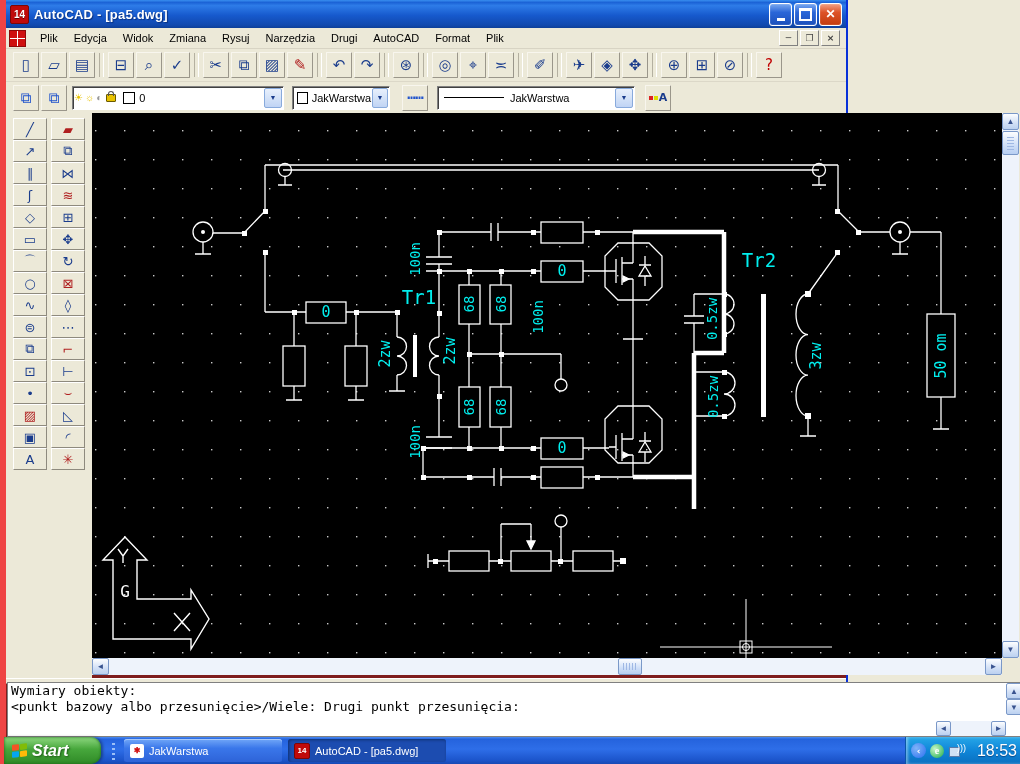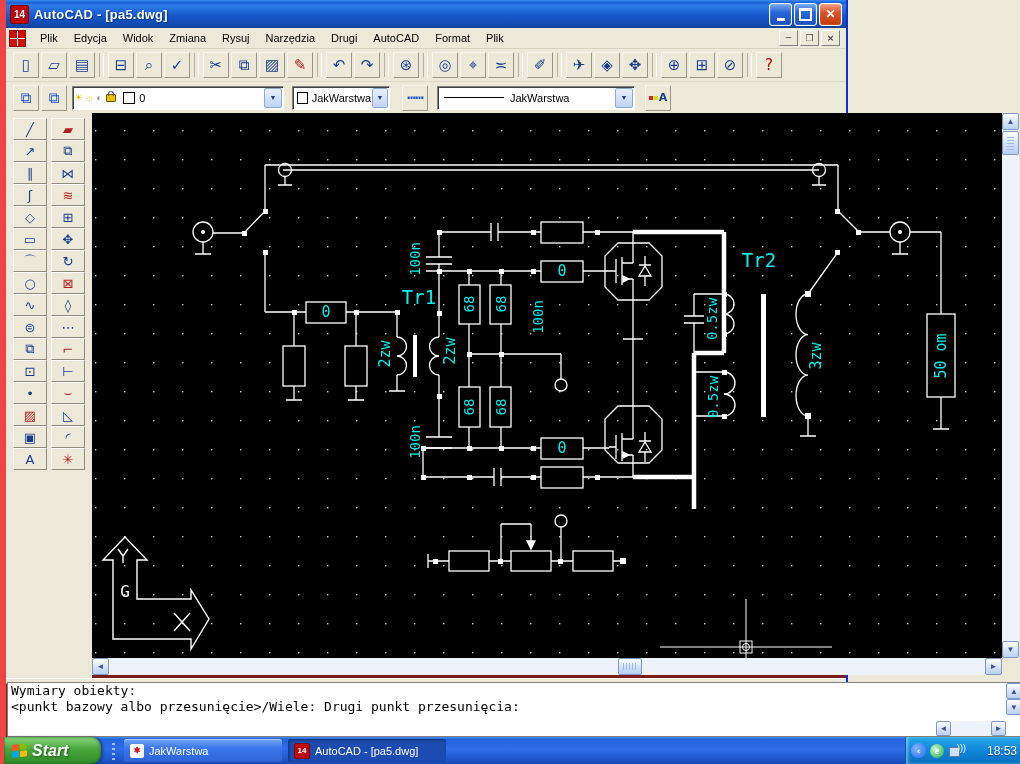--- a/index.html
+++ b/index.html
@@ -101,21 +101,21 @@
   .tray{position:absolute;right:0;top:0;height:27px;width:118px;
     background:linear-gradient(180deg,#27a7e8 0%,#0f86d8 50%,#0a6fc0 100%);border-left:1px solid #0a55a8;box-shadow:inset 2px 0 3px rgba(255,255,255,.4);
     display:flex;align-items:center;color:#fff}
   .tray .chev{width:15px;height:15px;border-radius:50%;background:radial-gradient(circle at 35% 35%,#7fb4f8,#2a6ef0);margin-left:5px;
     display:flex;align-items:center;justify-content:center;font:bold 9px "DejaVu Sans",sans-serif;color:#fff}
   .tray .eset{width:14px;height:14px;border-radius:50%;background:radial-gradient(circle at 35% 35%,#c8f8c8,#18a848);margin-left:4px;
     display:flex;align-items:center;justify-content:center;font:bold 10px "Liberation Serif",serif;color:#fff}
   .tray .net{width:15px;height:12px;margin-left:5px;position:relative}
   .tray .net .mon{position:absolute;left:0;bottom:0;width:9px;height:8px;background:#cfe0f4;border:1px solid #5a7aa8}
   .tray .net .wav{position:absolute;right:-2px;top:-2px;font-size:9px;color:#fff}
-  .tray .clock{margin-left:auto;margin-right:7px;font-size:12px;text-shadow:0 1px 1px #084888}
+  .tray .clock{margin-left:auto;margin-right:7px;font-size:16px;text-shadow:0 1px 1px #084888}
 </style>
 </head>
 <body>
 
 <div class="screen">
 
   <div class="titlebar">
     <div class="app-icon">14</div>
     <div class="title-text">AutoCAD - [pa5.dwg]</div>
     <div class="tb-btns">

